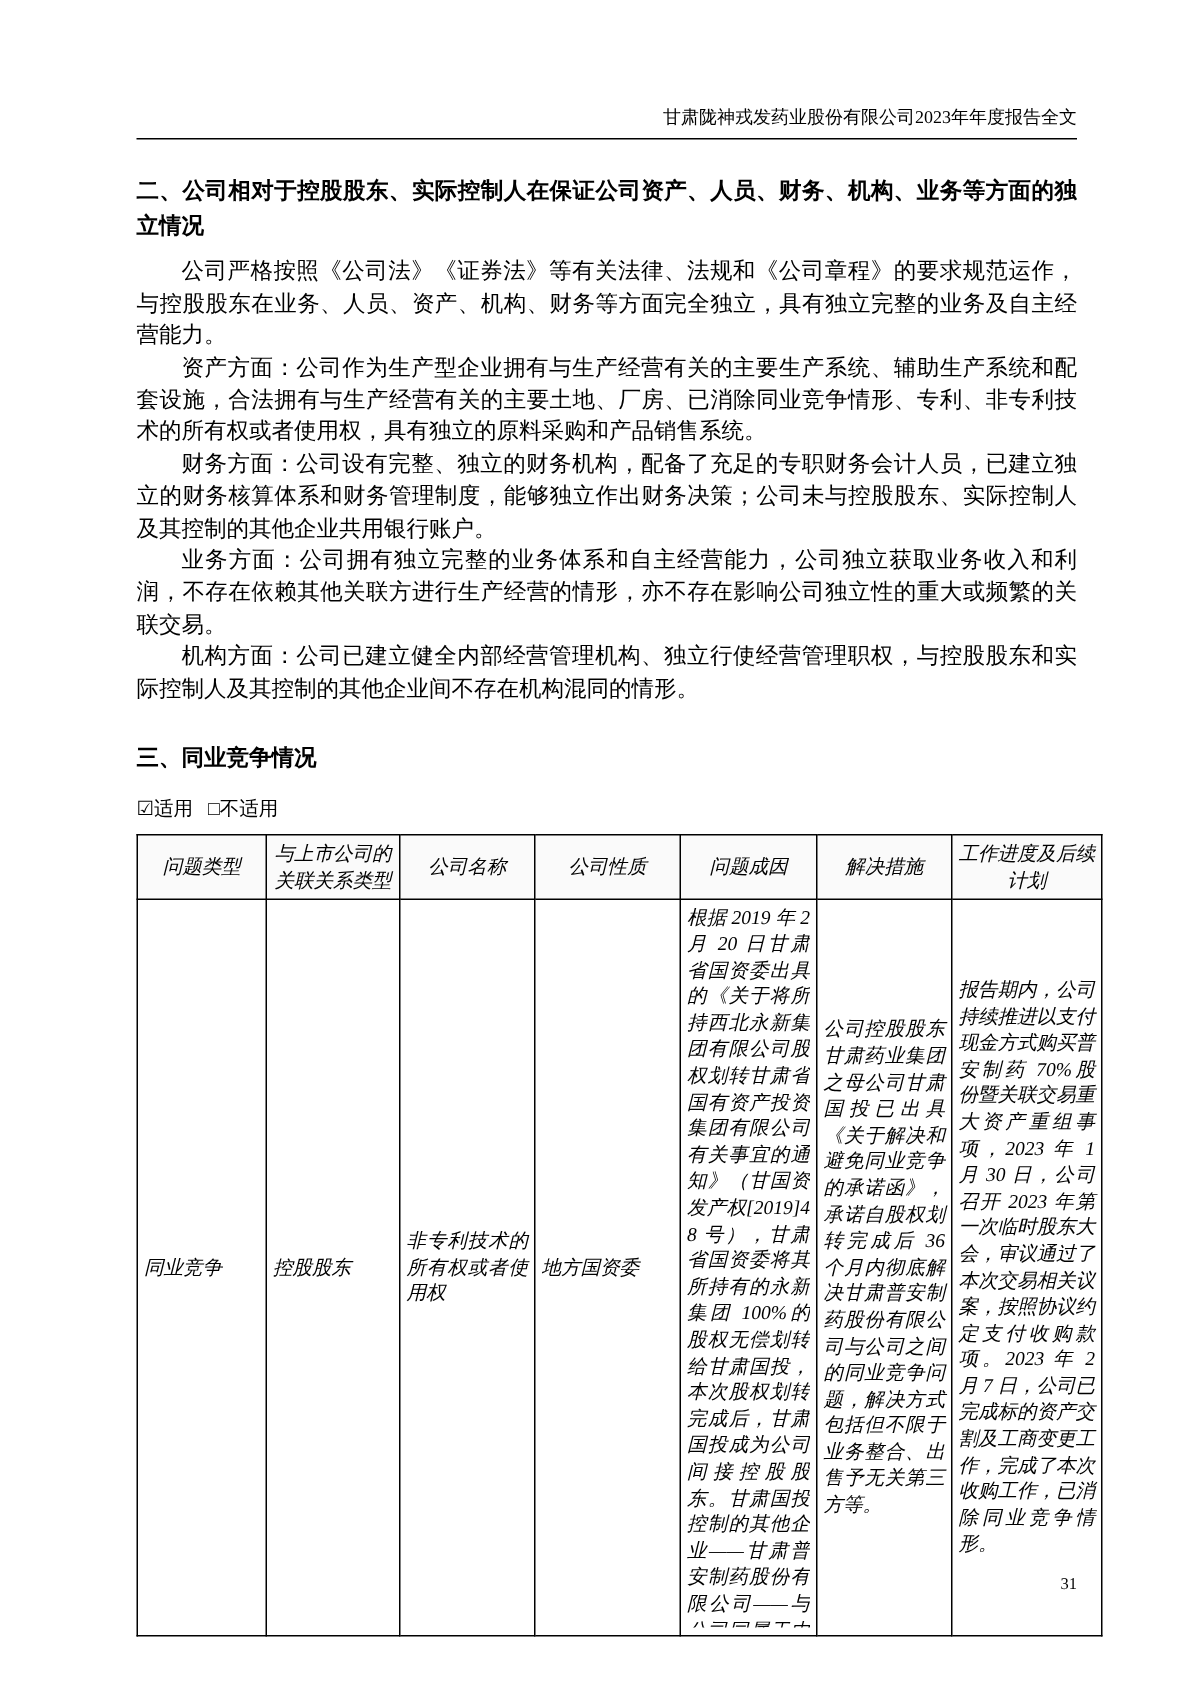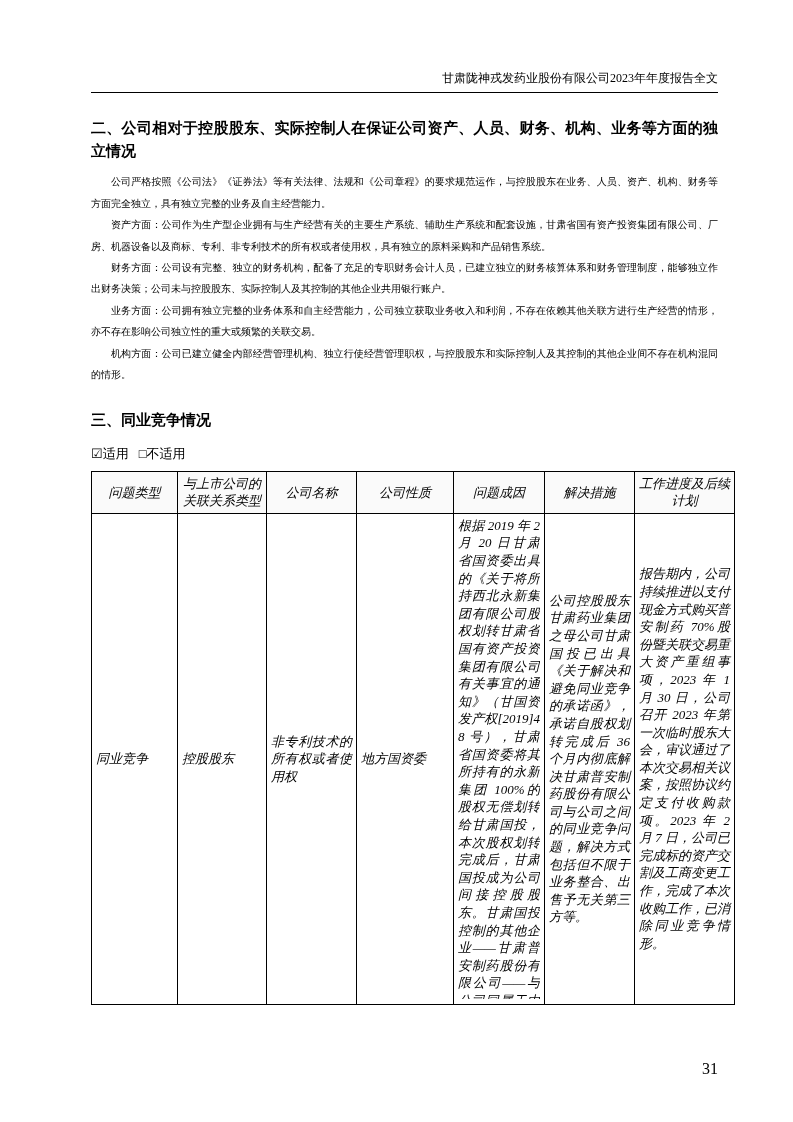--- a/index.html
+++ b/index.html
@@ -37,21 +37,21 @@
     font-size: 15px;
     font-weight: bold;
     line-height: 1.55;
     margin-top: 23px;
     text-align: justify;
   }
 
   
   .paragraphs { margin-top: 9px; }
   .para {
-    font-size: 10px;
+    font-size: 15px;
     line-height: 21.4px;
     text-indent: 2em;
     text-align: justify;
     word-break: break-word;
   }
 
   
   .applicability {
     margin-top: 13px;
     font-size: 13px;
@@ -92,40 +92,40 @@
   .comp-table td .clip {
     max-height: 482px;
     overflow: hidden;
     text-align: justify;
   }
 
   
   .page-number {
     position: absolute;
     right: 75px;
-    bottom: 60px;
-    font-size: 16px;
+    bottom: 76px;
+    font-size: 11px;
   }
 </style>
 </head>
 <body>
 
 <div class="page">
   <div class="content">
 
     <div class="doc-header">
       <div class="header-text">甘肃陇神戎发药业股份有限公司2023年年度报告全文</div>
       <div class="header-rule"></div>
     </div>
 
     <h2 class="section-title">二、公司相对于控股股东、实际控制人在保证公司资产、人员、财务、机构、业务等方面的独立情况</h2>
 
     <div class="paragraphs">
       <p class="para">公司严格按照《公司法》《证券法》等有关法律、法规和《公司章程》的要求规范运作，与控股股东在业务、人员、资产、机构、财务等方面完全独立，具有独立完整的业务及自主经营能力。</p>
-      <p class="para">资产方面：公司作为生产型企业拥有与生产经营有关的主要生产系统、辅助生产系统和配套设施，甘肃省国有资产投资集团有限公司、厂房、机器设备以及商标、专利、非专利技术的所有权或者使用权，具有独立的原料采购和产品销售系统。</p>
+      <p class="para">资产方面：公司作为生产型企业拥有与生产经营有关的主要生产系统、辅助生产系统和配套设施，合法拥有与生产经营有关的主要土地、厂房、已消除同业竞争情形、专利、非专利技术的所有权或者使用权，具有独立的原料采购和产品销售系统。</p>
       <p class="para">财务方面：公司设有完整、独立的财务机构，配备了充足的专职财务会计人员，已建立独立的财务核算体系和财务管理制度，能够独立作出财务决策；公司未与控股股东、实际控制人及其控制的其他企业共用银行账户。</p>
       <p class="para">业务方面：公司拥有独立完整的业务体系和自主经营能力，公司独立获取业务收入和利润，不存在依赖其他关联方进行生产经营的情形，亦不存在影响公司独立性的重大或频繁的关联交易。</p>
       <p class="para">机构方面：公司已建立健全内部经营管理机构、独立行使经营管理职权，与控股股东和实际控制人及其控制的其他企业间不存在机构混同的情形。</p>
     </div>
 
     <h2 class="section-title">三、同业竞争情况</h2>
 
     <div class="applicability">
       <span class="opt"><span>☑</span><span>适用</span></span><span class="opt"><span>□</span><span>不适用</span></span>
     </div>

